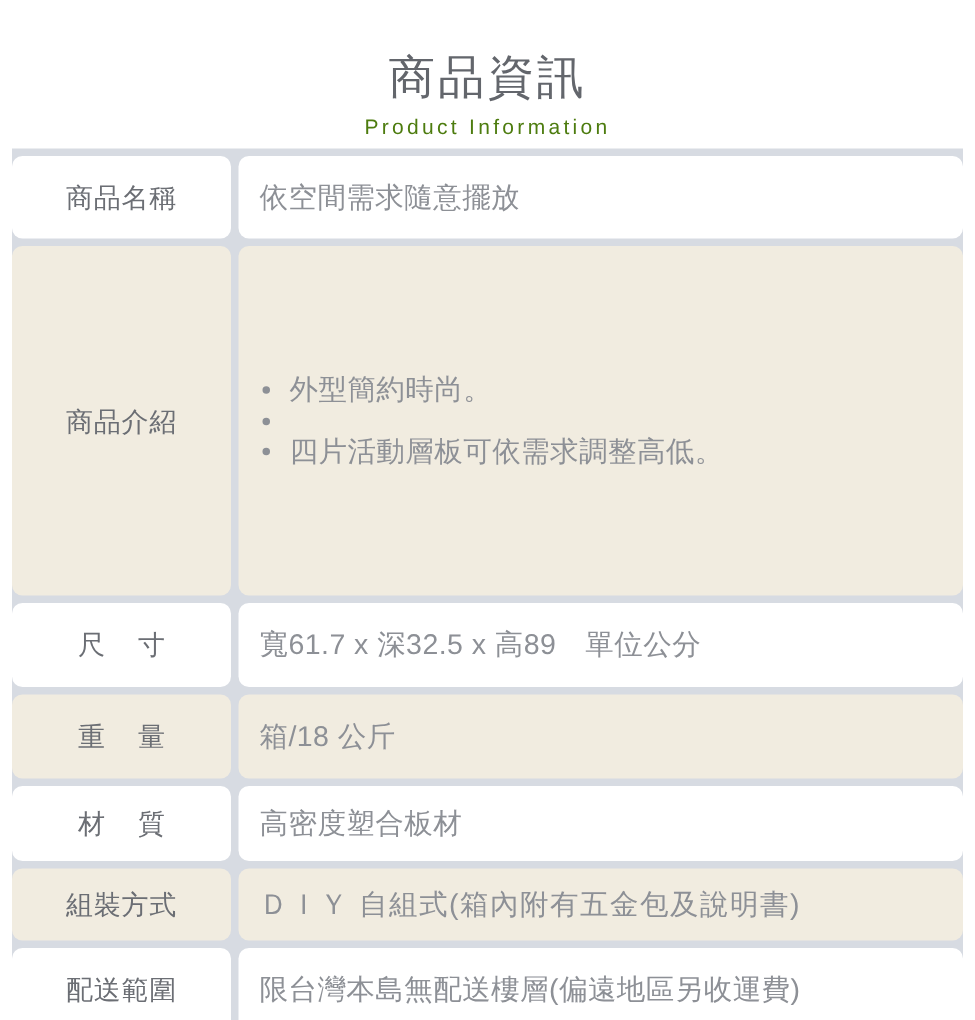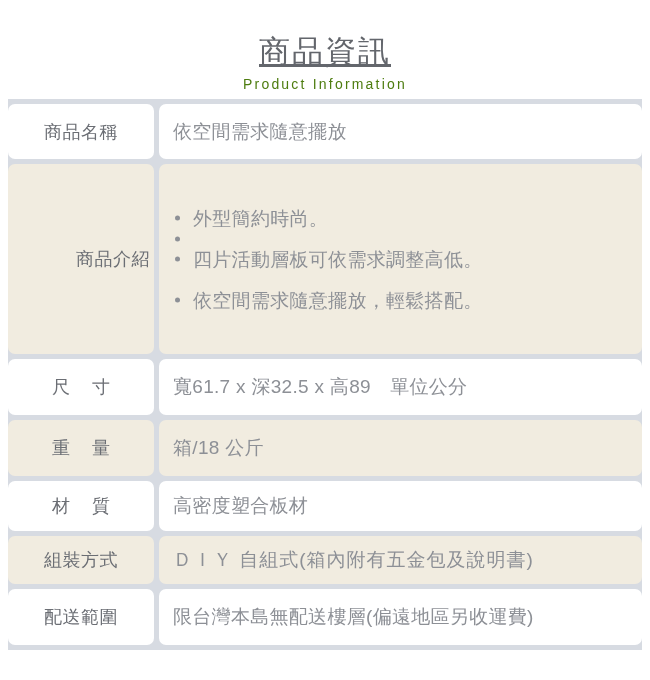--- a/index.html
+++ b/index.html
@@ -26,21 +26,20 @@
   .header {
     padding-top: 34px;
     text-align: center;
   }
   .header-title {
     font-size: 31px;
     line-height: 36px;
     color: #63666c;
     letter-spacing: 2px;
     font-weight: 400;
-    text-decoration: underline;
   }
   .header-subtitle {
     margin-top: 5px;
     font-size: 14px;
     line-height: 18px;
     color: #4d7c0f;
     letter-spacing: 2.2px;
     font-weight: 400;
   }
 
@@ -91,21 +90,21 @@
     padding: 0 14px;
     letter-spacing: 0.3px;
   }
 
   
   .row-light .cell { background: #ffffff; }
   .row-dark  .cell { background: #f1ece0; }
 
   
   .h-name    { height: 55px; }
-  .h-intro   { height: 190px; justify-content: flex-end; }
+  .h-intro   { height: 233px; }
   .h-size    { height: 56px; }
   .h-weight  { height: 56px; }
   .h-mat     { height: 50px; }
   .h-assy    { height: 48px; }
   .h-ship    { height: 56px; }
 
   
   .label-spaced {
     letter-spacing: 22px;
     text-indent: 22px;
@@ -170,24 +169,20 @@
             <span class="bullet-dot"></span>
             <span>外型簡約時尚。</span>
           </li>
           <li class="bullet-item">
             <span class="bullet-dot"></span>
           </li>
           <li class="bullet-item">
             <span class="bullet-dot"></span>
             <span>四片活動層板可依需求調整高低。</span>
           </li>
-          <li class="bullet-item">
-            <span class="bullet-dot"></span>
-            <span>依空間需求隨意擺放，輕鬆搭配。</span>
-          </li>
         </ul>
       </div>
     </div>
 
     <div class="spec-row row-light">
       <div class="cell cell-label h-size">
         <span class="label-spaced">尺寸</span>
       </div>
       <div class="cell cell-value h-size">寬61.7 x 深32.5 x 高89　單位公分</div>
     </div>

